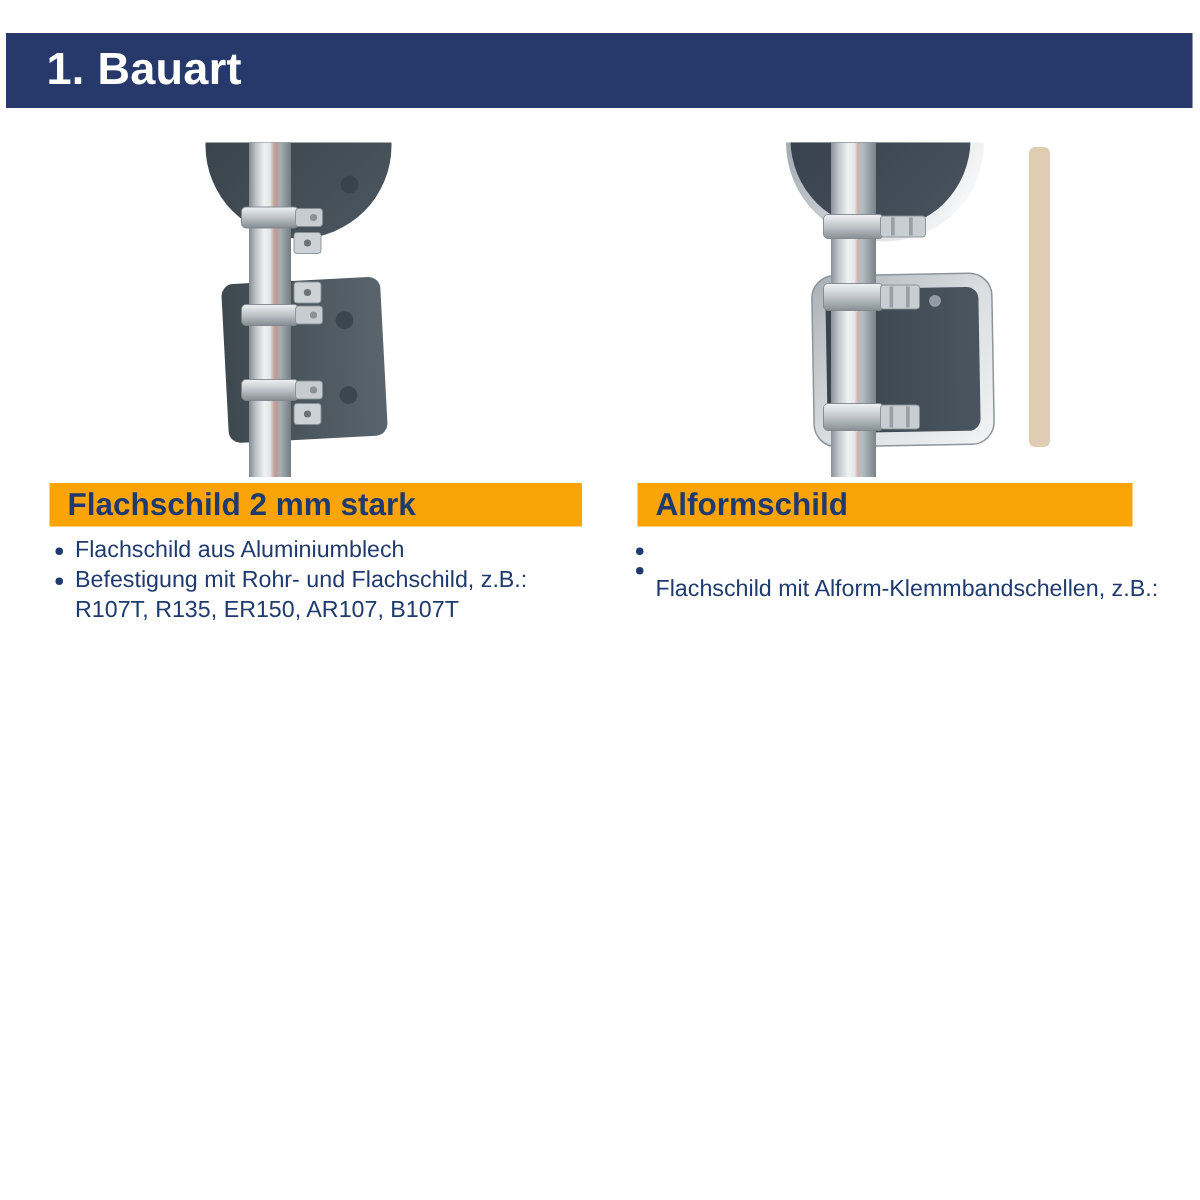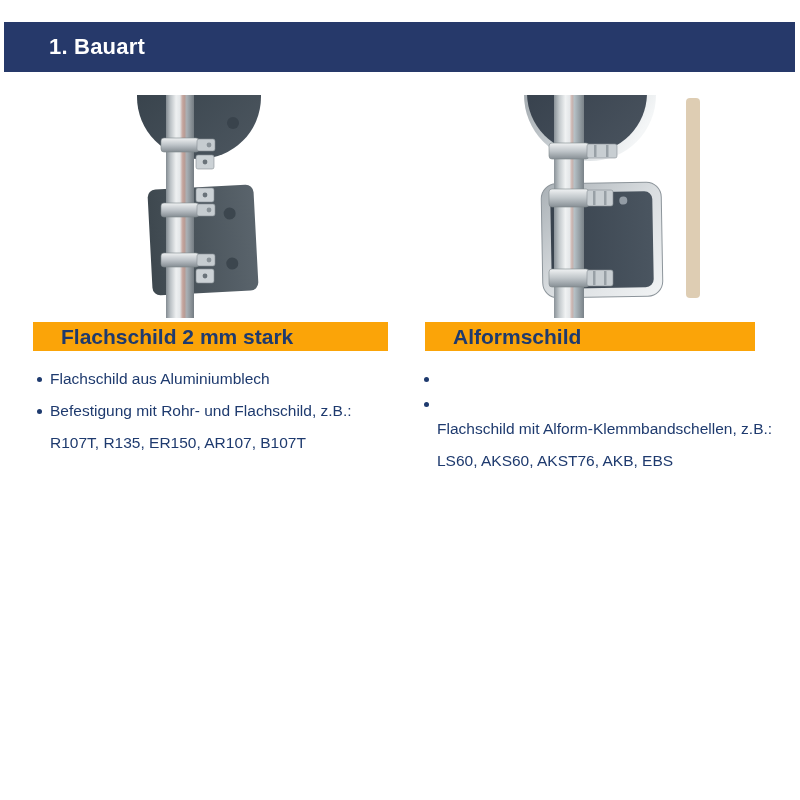--- a/index.html
+++ b/index.html
@@ -15,25 +15,24 @@
   
   .header-bar {
     position: absolute;
     left: 4px; top: 22px;
     width: 791px; height: 50px;
     background: var(--header-bg, #26396a);
     display: flex; align-items: center;
   }
   .header-bar .title {
     color: #ffffff;
-    font-size: 22px;
+    font-size: 30px;
     font-weight: bold;
-    padding-left: 13px;
+    padding-left: 27px;
     letter-spacing: 0.2px;
-    margin-left: 32px;
   }
 
   
   .photo { position: absolute; top: 95px; }
   .photo.left  { left: 135px; width: 165px; height: 223px; }
   .photo.right { left: 520px; width: 180px; height: 223px; }
   .photo svg { display: block; width: 100%; height: 100%; }
 
   
   .section-bar {
@@ -41,36 +40,35 @@
     top: 322px; height: 29px;
     background: var(--accent, #fba408);
     display: flex; align-items: center;
   }
   .section-bar.left  { left: 33px;  width: 355px; }
   .section-bar.right { left: 425px; width: 330px; text-align: right; }
   .section-bar .heading {
     color: var(--text-navy, #1e3a6e);
     font-size: 21px;
     font-weight: bold;
-    padding-left: 28px;
+    padding-left: 12px;
     white-space: nowrap;
   }
 
   
   .bullet-list { position: absolute; top: 357px; }
   .bullet-list.left  { left: 36px;  width: 370px; }
   .bullet-list.right { left: 423px; width: 370px; }
   .line {
     display: flex;
     align-items: flex-start;
     line-height: 20px;
     color: var(--text-navy, #1e3a6e);
     font-size: 15.5px;
     white-space: nowrap;
-    margin-top: 12px;
   }
   .line .dot {
     width: 5px; height: 5px;
     border-radius: 50%;
     background: var(--text-navy, #1e3a6e);
     margin: 8px 8px 0 1px;
     flex: 0 0 auto;
   }
   .line.cont .dot { visibility: hidden; }
 </style>
@@ -253,19 +251,15 @@
     <div class="line">
       <span class="dot"></span>
     </div>
     <div class="line">
       <span class="dot"></span>
     </div>
     <div class="line cont">
       <span class="dot"></span>
       <span>Flachschild mit Alform-Klemmbandschellen, z.B.:</span>
     </div>
-    <div class="line cont">
-      <span class="dot"></span>
-      <span>LS60, AKS60, AKST76, AKB, EBS</span>
-    </div>
   </div>
 
 </div>
 
 </body></html>

